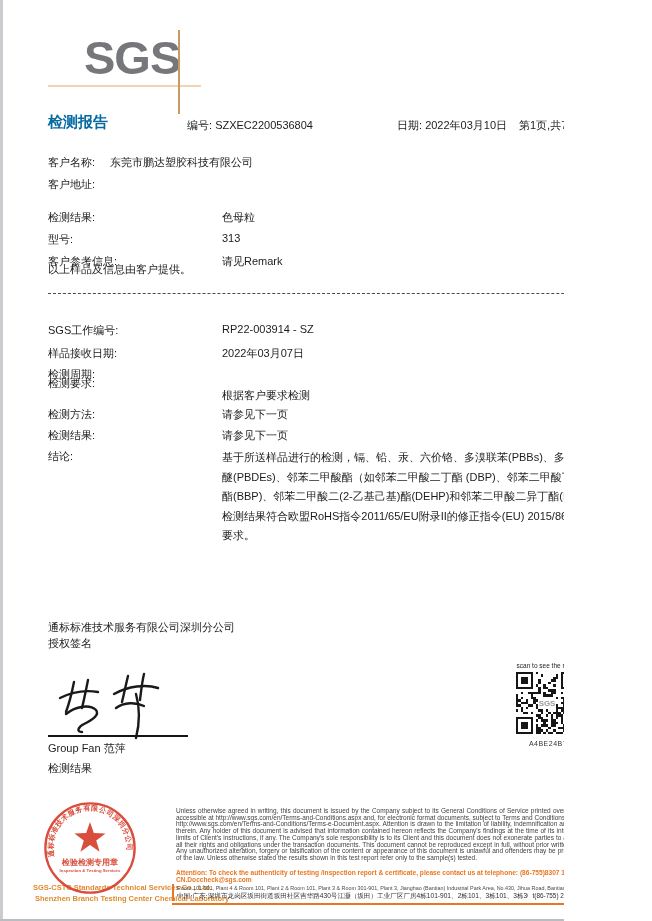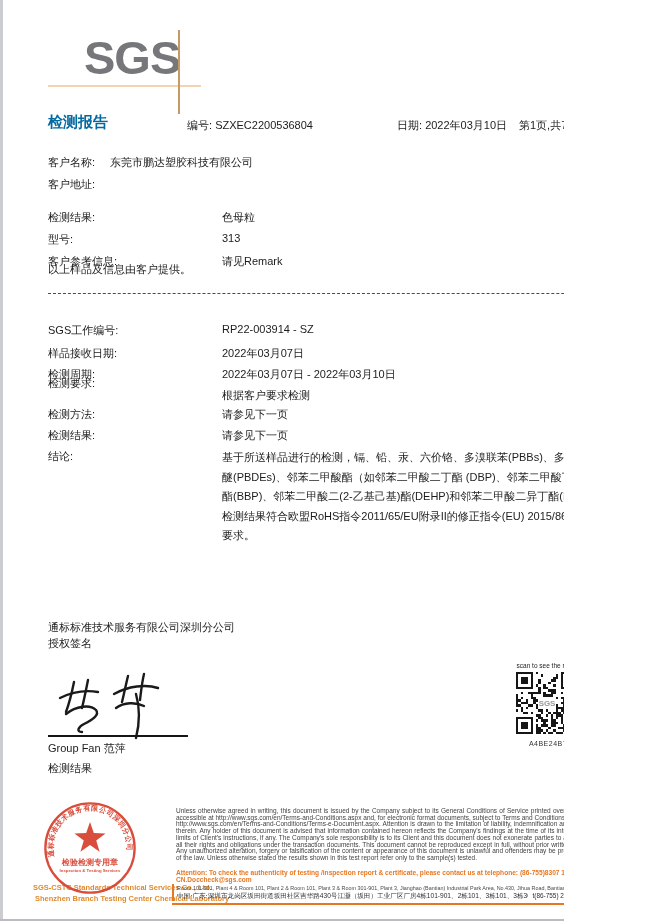--- a/index.html
+++ b/index.html
@@ -72,21 +72,20 @@
   <div class="abs t11" style="left:222px;top:254px">请见Remark</div>
   <div class="abs t11" style="left:48px;top:262px">以上样品及信息由客户提供。</div>
 
   <div class="dashes"></div>
 
   <div class="abs t11" style="left:48px;top:323px">SGS工作编号:</div>
   <div class="abs t11" style="left:222px;top:323px">RP22-003914 - SZ</div>
   <div class="abs t11" style="left:48px;top:346px">样品接收日期:</div>
   <div class="abs t11" style="left:222px;top:346px">2022年03月07日</div>
   <div class="abs t11" style="left:48px;top:367px">检测周期:</div>
-  <div class="abs t11" style="left:222px;top:367px">2022年03月07日 - 2022年03月10日</div>
   <div class="abs t11" style="left:48px;top:376px">检测要求:</div>
   <div class="abs t11" style="left:222px;top:388px">根据客户要求检测</div>
   <div class="abs t11" style="left:48px;top:407px">检测方法:</div>
   <div class="abs t11" style="left:222px;top:407px">请参见下一页</div>
   <div class="abs t11" style="left:48px;top:428px">检测结果:</div>
   <div class="abs t11" style="left:222px;top:428px">请参见下一页</div>
 
   <div class="abs t11" style="left:48px;top:449px">结论:</div>
   <div class="abs t11 conclusion" style="left:222px;top:448px;width:404px">基于所送样品进行的检测，镉、铅、汞、六价铬、多溴联苯(PBBs)、多溴二苯
 醚(PBDEs)、邻苯二甲酸酯（如邻苯二甲酸二丁酯 (DBP)、邻苯二甲酸丁苄

